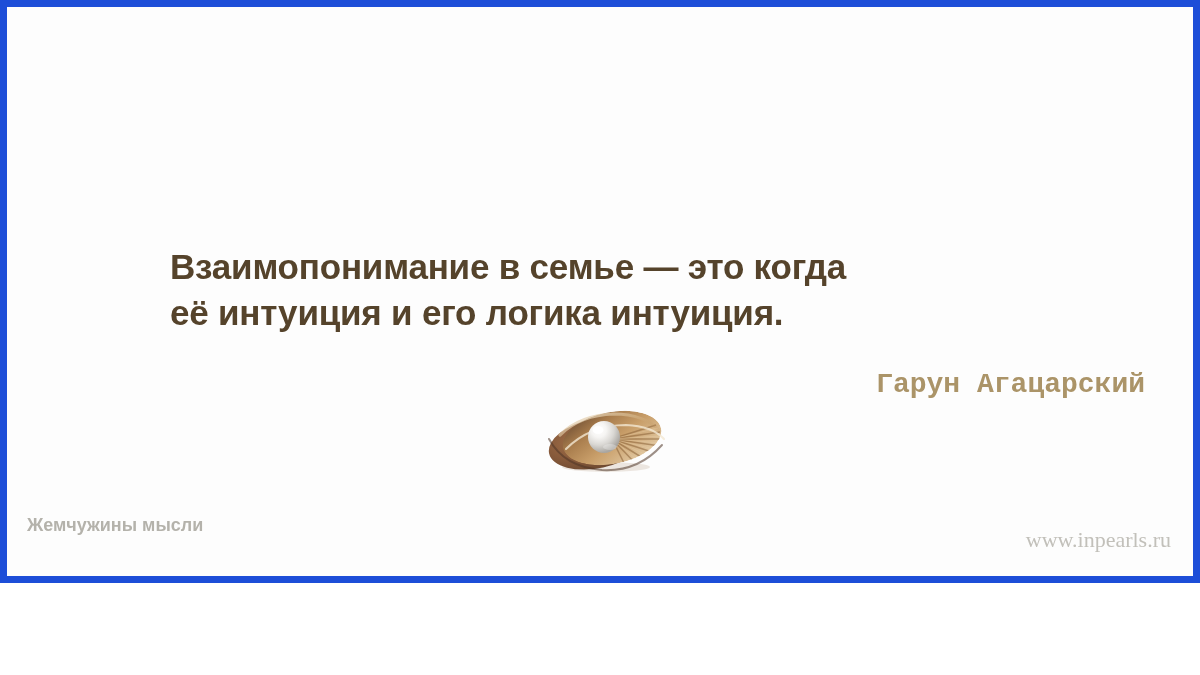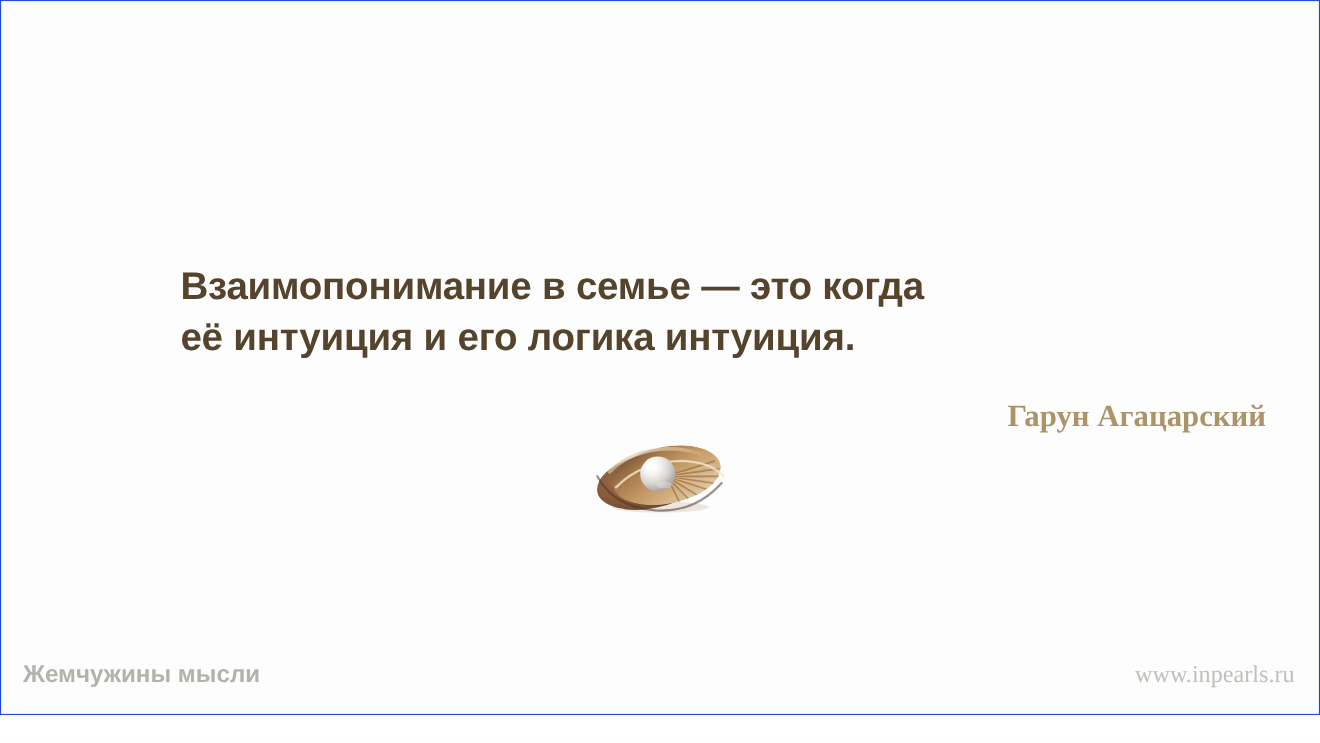--- a/index.html
+++ b/index.html
@@ -10,24 +10,24 @@
     width: 1200px;
     height: 675px;
     background: #ffffff;
     font-family: "Liberation Sans", sans-serif;
     overflow: hidden;
   }
 
   #page {
     position: relative;
     width: 1200px;
-    height: 650px;
+    height: 583px;
     box-sizing: border-box;
     background: #fdfdfd;
-    border: 1px solid #1d4ed8;
+    border: 7px solid #1d4ed8;
     overflow: hidden;
   }
 
   
   #quote-block {
     position: absolute;
     left: 163px;
     top: 237px;
     width: 900px;
   }
@@ -39,21 +39,21 @@
     color: #55432b;
     letter-spacing: -0.2px;
     white-space: nowrap;
   }
 
   
   #author {
     position: absolute;
     right: 48px;
     top: 362px;
-    font-family: Liberation Serif, serif;
+    font-family: Liberation Mono, monospace;
     font-size: 28px;
     font-weight: bold;
     color: #ab9468;
     text-align: right;
     white-space: nowrap;
   }
 
   
   #emblem {
     position: absolute;
@@ -65,23 +65,23 @@
   #emblem svg {
     display: block;
     width: 132px;
     height: 70px;
   }
 
   
   #site-name {
     position: absolute;
     left: 20px;
-    bottom: 23px;
+    bottom: 40px;
     font-family: "Liberation Sans", sans-serif;
-    font-size: 22px;
+    font-size: 18px;
     font-weight: bold;
     color: #b4b2ab;
     white-space: nowrap;
   }
   #site-url {
     position: absolute;
     right: 22px;
     bottom: 23px;
     font-family: Liberation Serif, serif;
     font-size: 22px;

